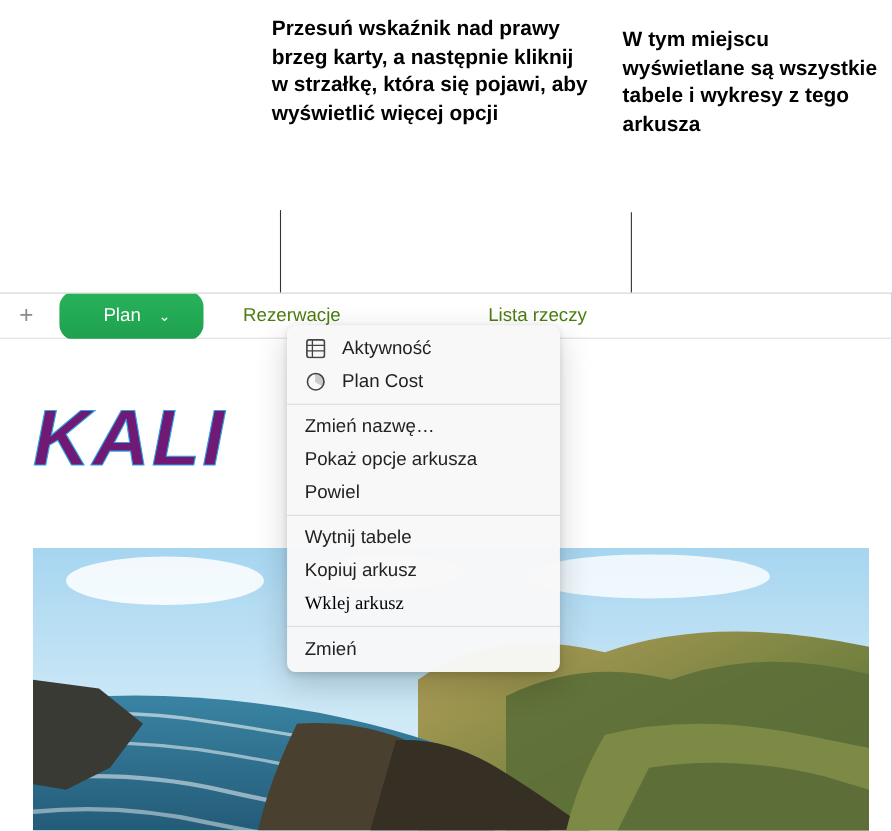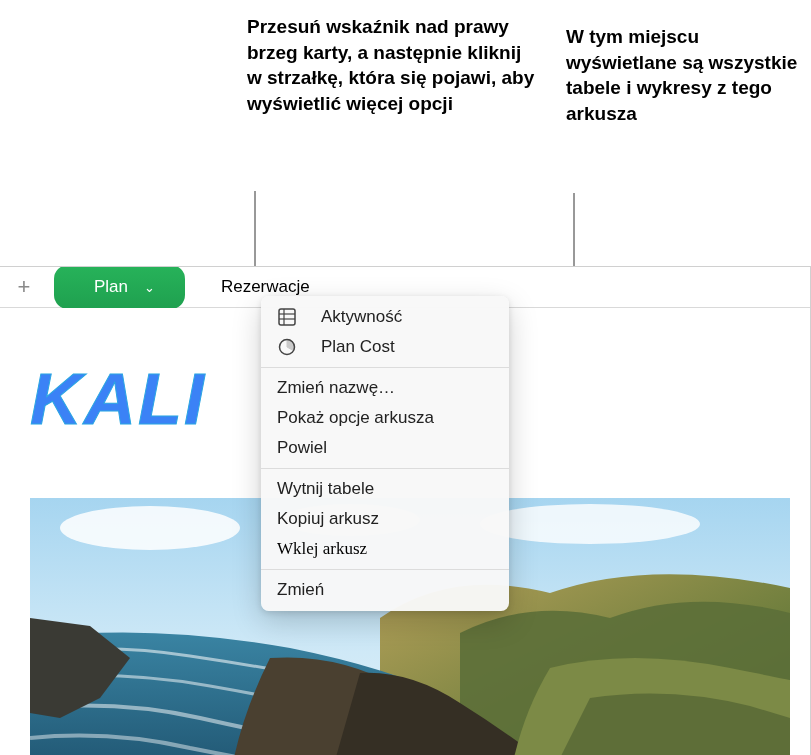--- a/index.html
+++ b/index.html
@@ -80,40 +80,40 @@
       background: linear-gradient(#27b35a, #1fa04f);
       color: #fff;
       font-weight: 500;
       padding: 0 30px 0 40px;
     }
     .tab-active .chev {
       margin-left: 16px;
       font-size: 13px;
     }
     .tab-inactive {
-      color: #000000;
+      color: #4d7c0f;
     }
 
     
     .content {
       position: relative;
       width: 100%;
       height: calc(100% - 41px);
       background: #fff;
     }
 
     .headline {
       position: absolute;
       top: 50px;
       left: 30px;
       font-family: "Arial Black", "Helvetica Neue", sans-serif;
       font-weight: 900;
       font-size: 72px;
       letter-spacing: 2px;
-      color: #3b82f6;
+      color: #701a75;
       font-style: italic;
       -webkit-text-stroke: 1px #2aa6e2;
     }
 
     .photo {
       position: absolute;
       top: 190px;
       left: 30px;
       width: 760px;
       height: 280px;
@@ -133,21 +133,21 @@
       padding: 6px 0;
       font-size: 17px;
       color: #222;
     }
     .menu-item {
       display: flex;
       align-items: center;
       height: 30px;
       padding: 0 16px;
       cursor: pointer;
-      gap: 24px;
+      gap: 14px;
     }
     .menu-item.disabled { color: #000000; cursor: default; font-family: Liberation Serif, serif; }
     .menu-item .micon {
       width: 20px;
       height: 20px;
       display: flex; align-items:center; justify-content:center;
     }
     .menu-sep {
       height: 1px;
       background: #dcdcdc;
@@ -184,20 +184,23 @@
   <div class="tabbar">
     <div class="tab-add">
       <span>+</span>
     </div>
     <div class="tab tab-active">
       <span>Plan</span>
       <span class="chev">⌄</span>
     </div>
     <div class="tab tab-inactive">
       <span>Rezerwacje</span>
+    </div>
+    <div class="tab tab-inactive" style="margin-left:80px">
+      <span>Lista rzeczy</span>
     </div>
   </div>
 
   <div class="content">
     <div class="headline">KALI</div>
 
     <div class="photo">
       <svg viewBox="0 0 760 280" preserveAspectRatio="xMidYMid slice">
         <defs>
           <linearGradient id="sky" x1="0" y1="0" x2="0" y2="1">

